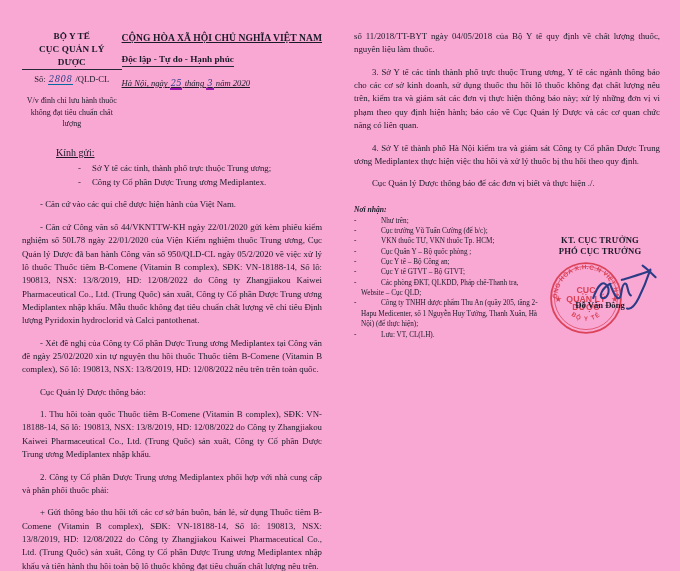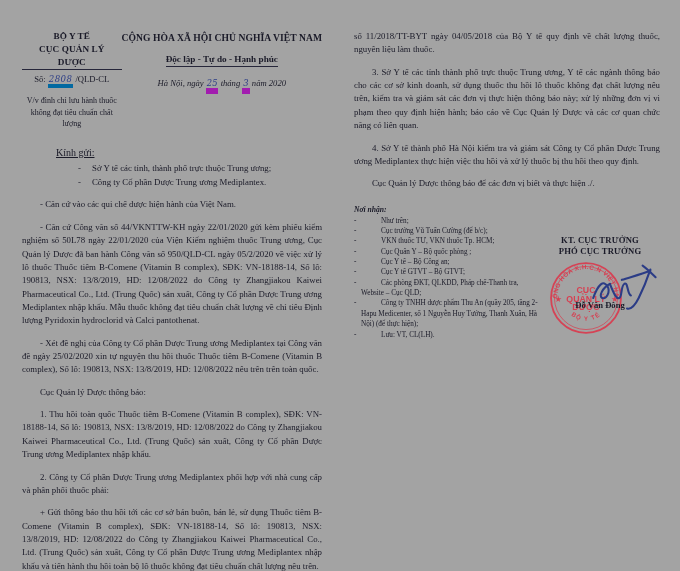--- a/index.html
+++ b/index.html
@@ -12,21 +12,21 @@
     height: 571px;
     font-family: "Liberation Serif", "DejaVu Serif", serif;
     color: #1a1a28;
     position: relative;
     overflow: hidden;
   }
   .page {
     position: absolute;
     inset: 0;
     display: flex;
-    background: #a3a3a3;
+    background: #f9a8d4;
   }
   .col {
     position: relative;
     box-sizing: border-box;
   }
   .col-left {
     width: 340px;
     padding: 22px 18px 0 22px;
   }
   .col-right {
@@ -40,23 +40,24 @@
     align-items: flex-start;
     margin-top: 8px;
   }
   .hdr-org {
     width: 148px;
     text-align: center;
     line-height: 1.42;
   }
   .hdr-natl {
     flex: 1;
-    text-align: center;
+    text-align: left;
     line-height: 1.45;
     padding-top: 1px;
+    text-decoration: underline;
   }
   .b {
     font-weight: bold;
     font-size: 9.2px;
     letter-spacing: .1px;
   }
   .natl-title {
     font-weight: bold;
     font-size: 9.6px;
     letter-spacing: .05px;
@@ -84,29 +85,29 @@
     font-size: 8px;
     line-height: 1.4;
     margin-top: 10px;
   }
   .hw {
     font-family: "DejaVu Serif", serif;
     color: #2b3c86;
     font-style: italic;
     font-size: 8.6px;
     letter-spacing: .4px;
-    border-bottom: 4px solid #0369a1;
+    border-bottom: 1px solid #0369a1;
     padding: 0 1px;
   }
   .hw-sm {
     font-family: "DejaVu Serif", serif;
     color: #2b3c86;
     font-style: italic;
     font-size: 8.4px;
-    border-bottom: 6px solid #a21caf;
+    border-bottom: 2px solid #a21caf;
     padding: 0 1px;
   }
   .date-line {
     font-style: italic;
     font-size: 8.6px;
     margin-top: 9px;
     white-space: nowrap;
   }
 
   

